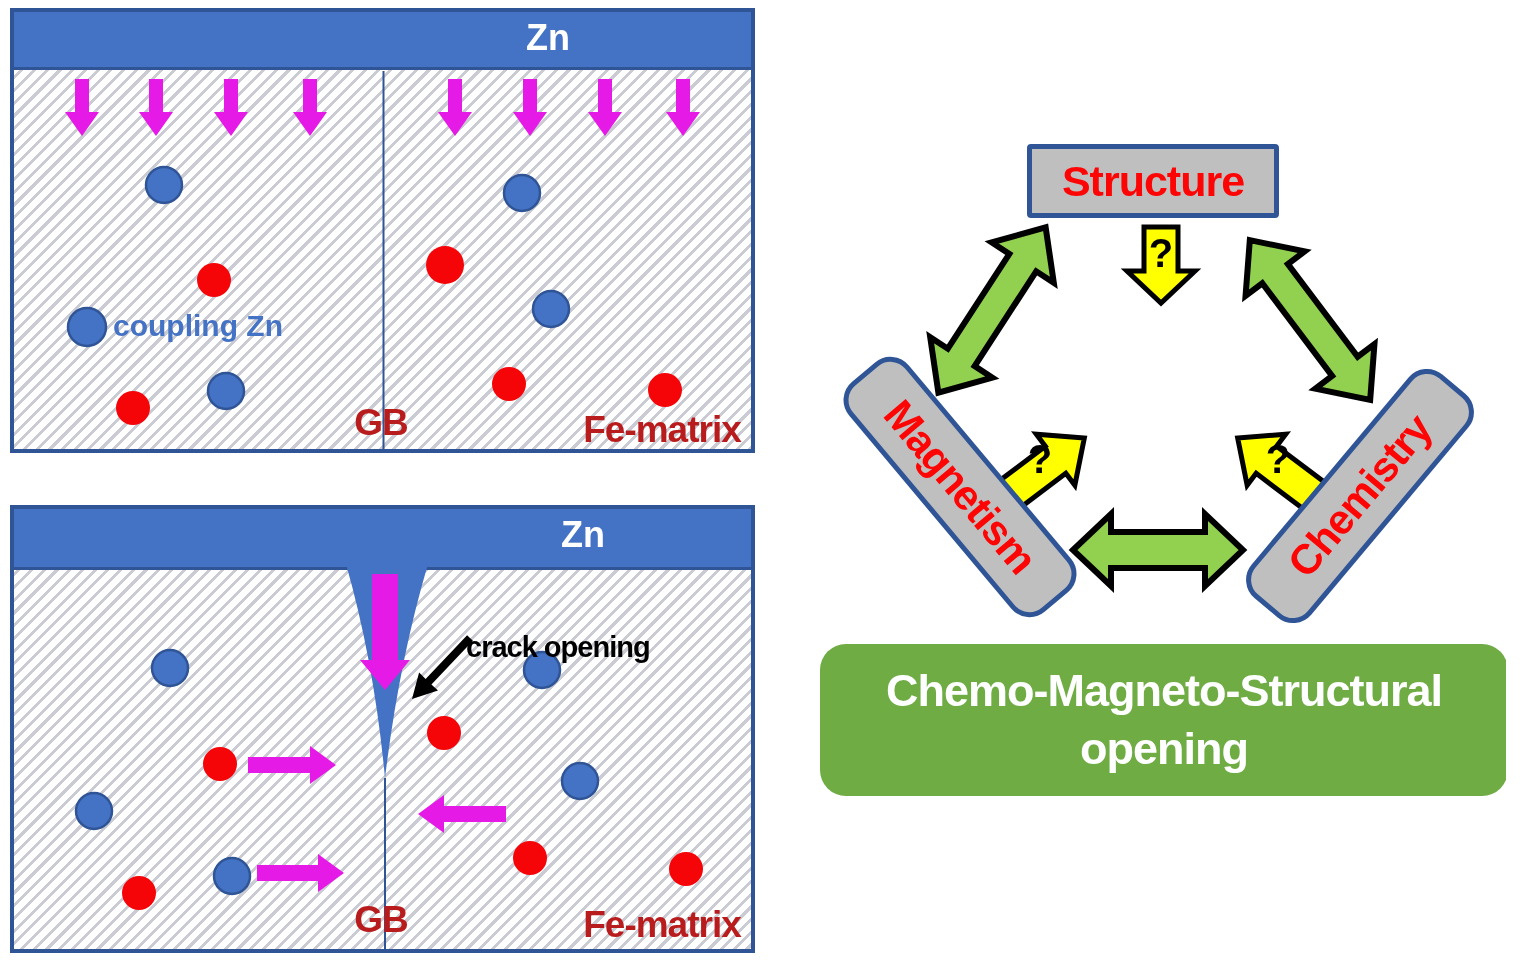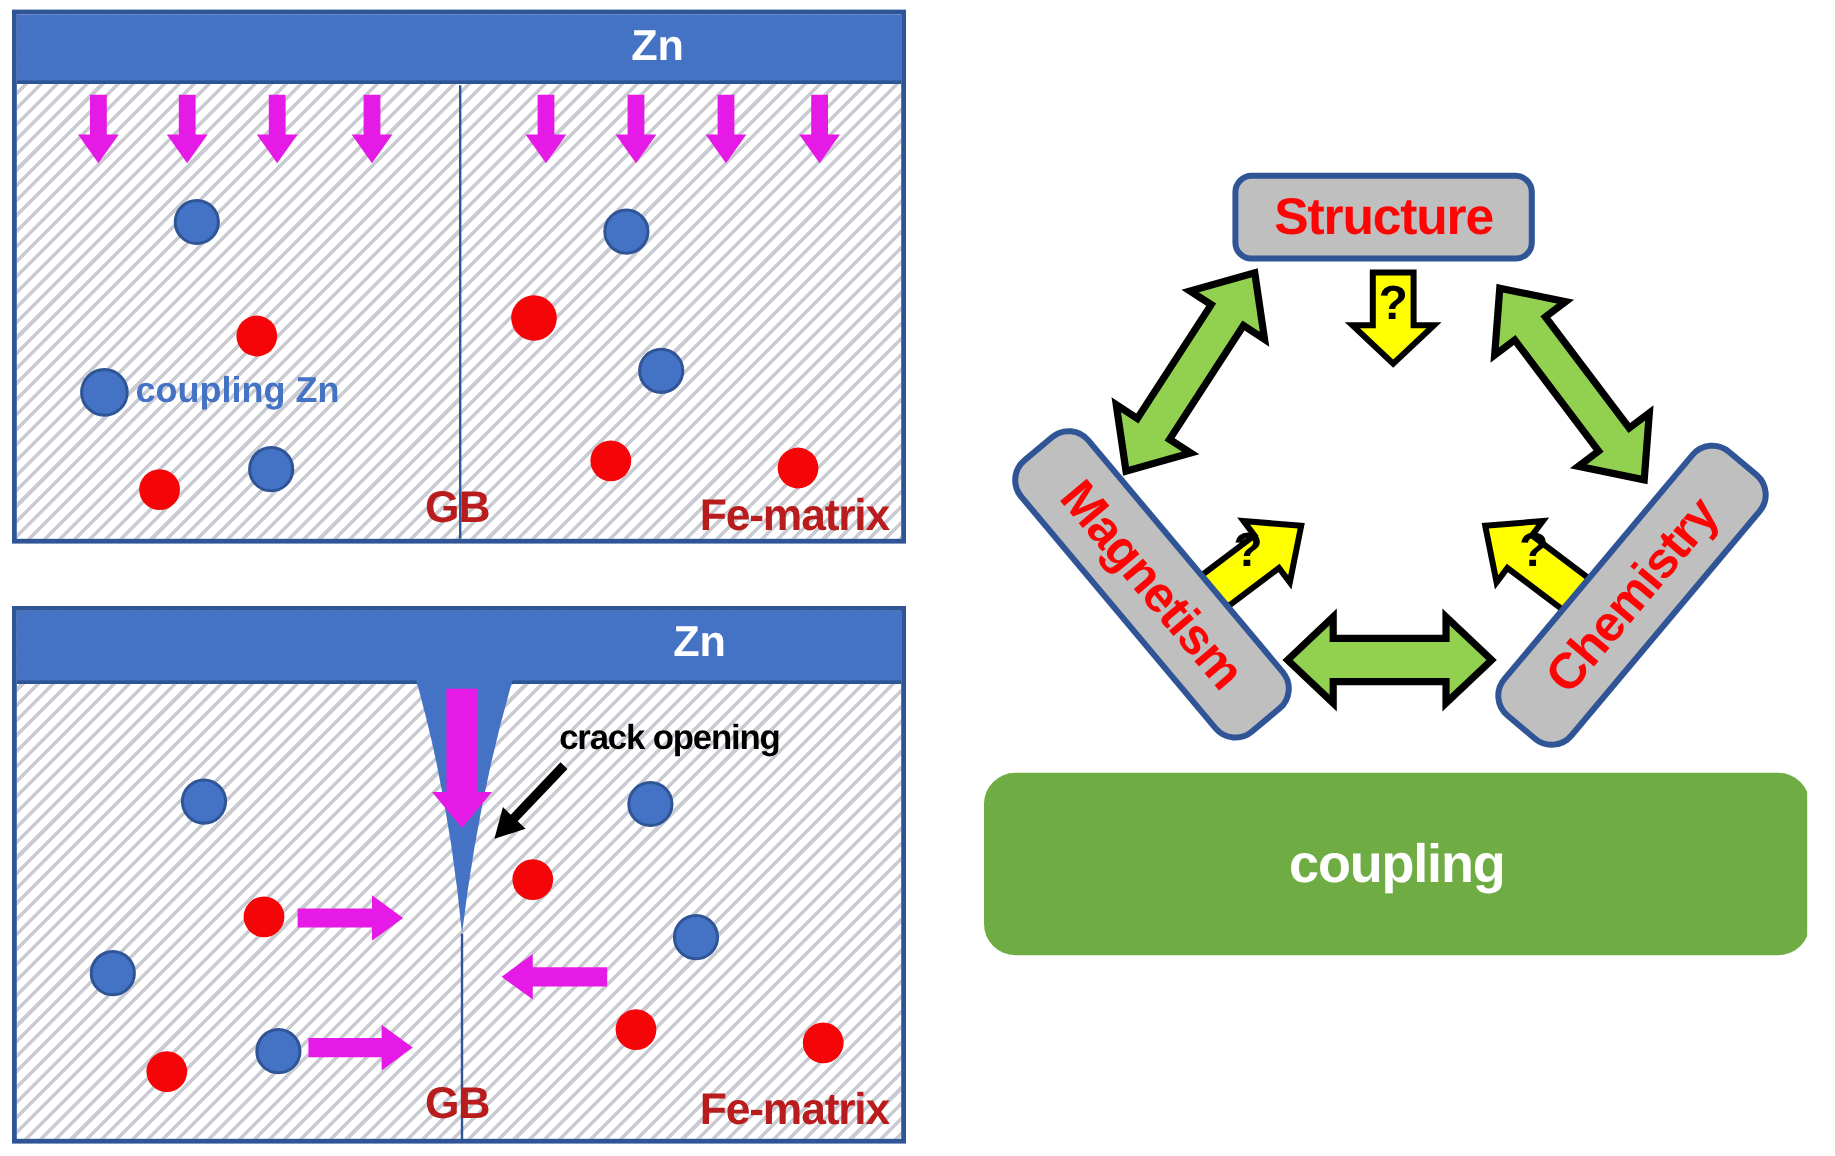--- a/index.html
+++ b/index.html
@@ -17,28 +17,28 @@
   .zn-bar{position:absolute;top:0;left:0;right:0;background:#4472C4;border-bottom:3px solid #2F5597;}
   #panel-top .zn-bar{height:55px;}
   #panel-bottom .zn-bar{height:58px;}
   #shapes{position:absolute;left:0;top:0;pointer-events:none;}
   .lbl{position:absolute;font-weight:bold;white-space:nowrap;line-height:1;}
   .center-x{transform:translateX(-50%);}
   .zn-lbl{color:#ffffff;font-size:36px;}
   .blue-lbl{color:#4472C4;font-size:30px;}
   .red-lbl{color:#FE0505;font-size:30px;}
   .black-lbl{color:#b91c1c;font-size:37px;letter-spacing:-1px;}
-  .crack-lbl{color:#000000;font-size:29px;letter-spacing:-1px;}
+  .crack-lbl{color:#000000;font-size:29px;letter-spacing:-1px;margin-top:32px;}
   .qmark{position:absolute;color:#000000;font-weight:bold;font-size:40px;line-height:1;transform:translateX(-50%);}
   .node{
     position:absolute;display:flex;align-items:center;justify-content:center;
     background:#BFBFBF;border:5px solid #2F5597;box-sizing:border-box;
     color:#FE0505;font-weight:bold;letter-spacing:-1px;
   }
-  #structure-box{left:1027px;top:144px;width:252px;height:74px;border-radius:16px;font-size:43px;}
+  #structure-box{left:1027px;top:144px;width:252px;height:74px;border-radius:4px;font-size:43px;}
   #magnetism-box{left:810px;top:448px;width:300px;height:78px;border-radius:24px;font-size:42px;transform:rotate(50deg);}
   #chemistry-box{left:1214px;top:457px;width:292px;height:78px;border-radius:24px;font-size:42px;transform:rotate(-50deg);}
   #lme-ellipse{
     position:absolute;left:1063px;top:300px;width:190px;height:166px;border-radius:50%;
     background:#7030A0;border:3px solid #2F5597;box-sizing:border-box;
     display:flex;align-items:center;justify-content:center;
     color:#ffffff;font-weight:bold;font-size:54px;
   }
   #coupling-box{
     position:absolute;left:820px;top:644px;width:688px;height:152px;border-radius:26px;
@@ -121,15 +121,16 @@
   </div>
   <div class="node" id="chemistry-box">
     <span>Chemistry</span>
   </div>
 
   <span class="qmark" style="left:1161px;top:233px;">?</span>
   <span class="qmark" style="left:1040px;top:439px;">?</span>
   <span class="qmark" style="left:1278px;top:439px;">?</span>
 
   <div id="coupling-box">
-    <span>coupling</span>
+    <span>Chemo-Magneto-Structural</span>
+    <span>opening</span>
   </div>
 </div>
 
 </body></html>

